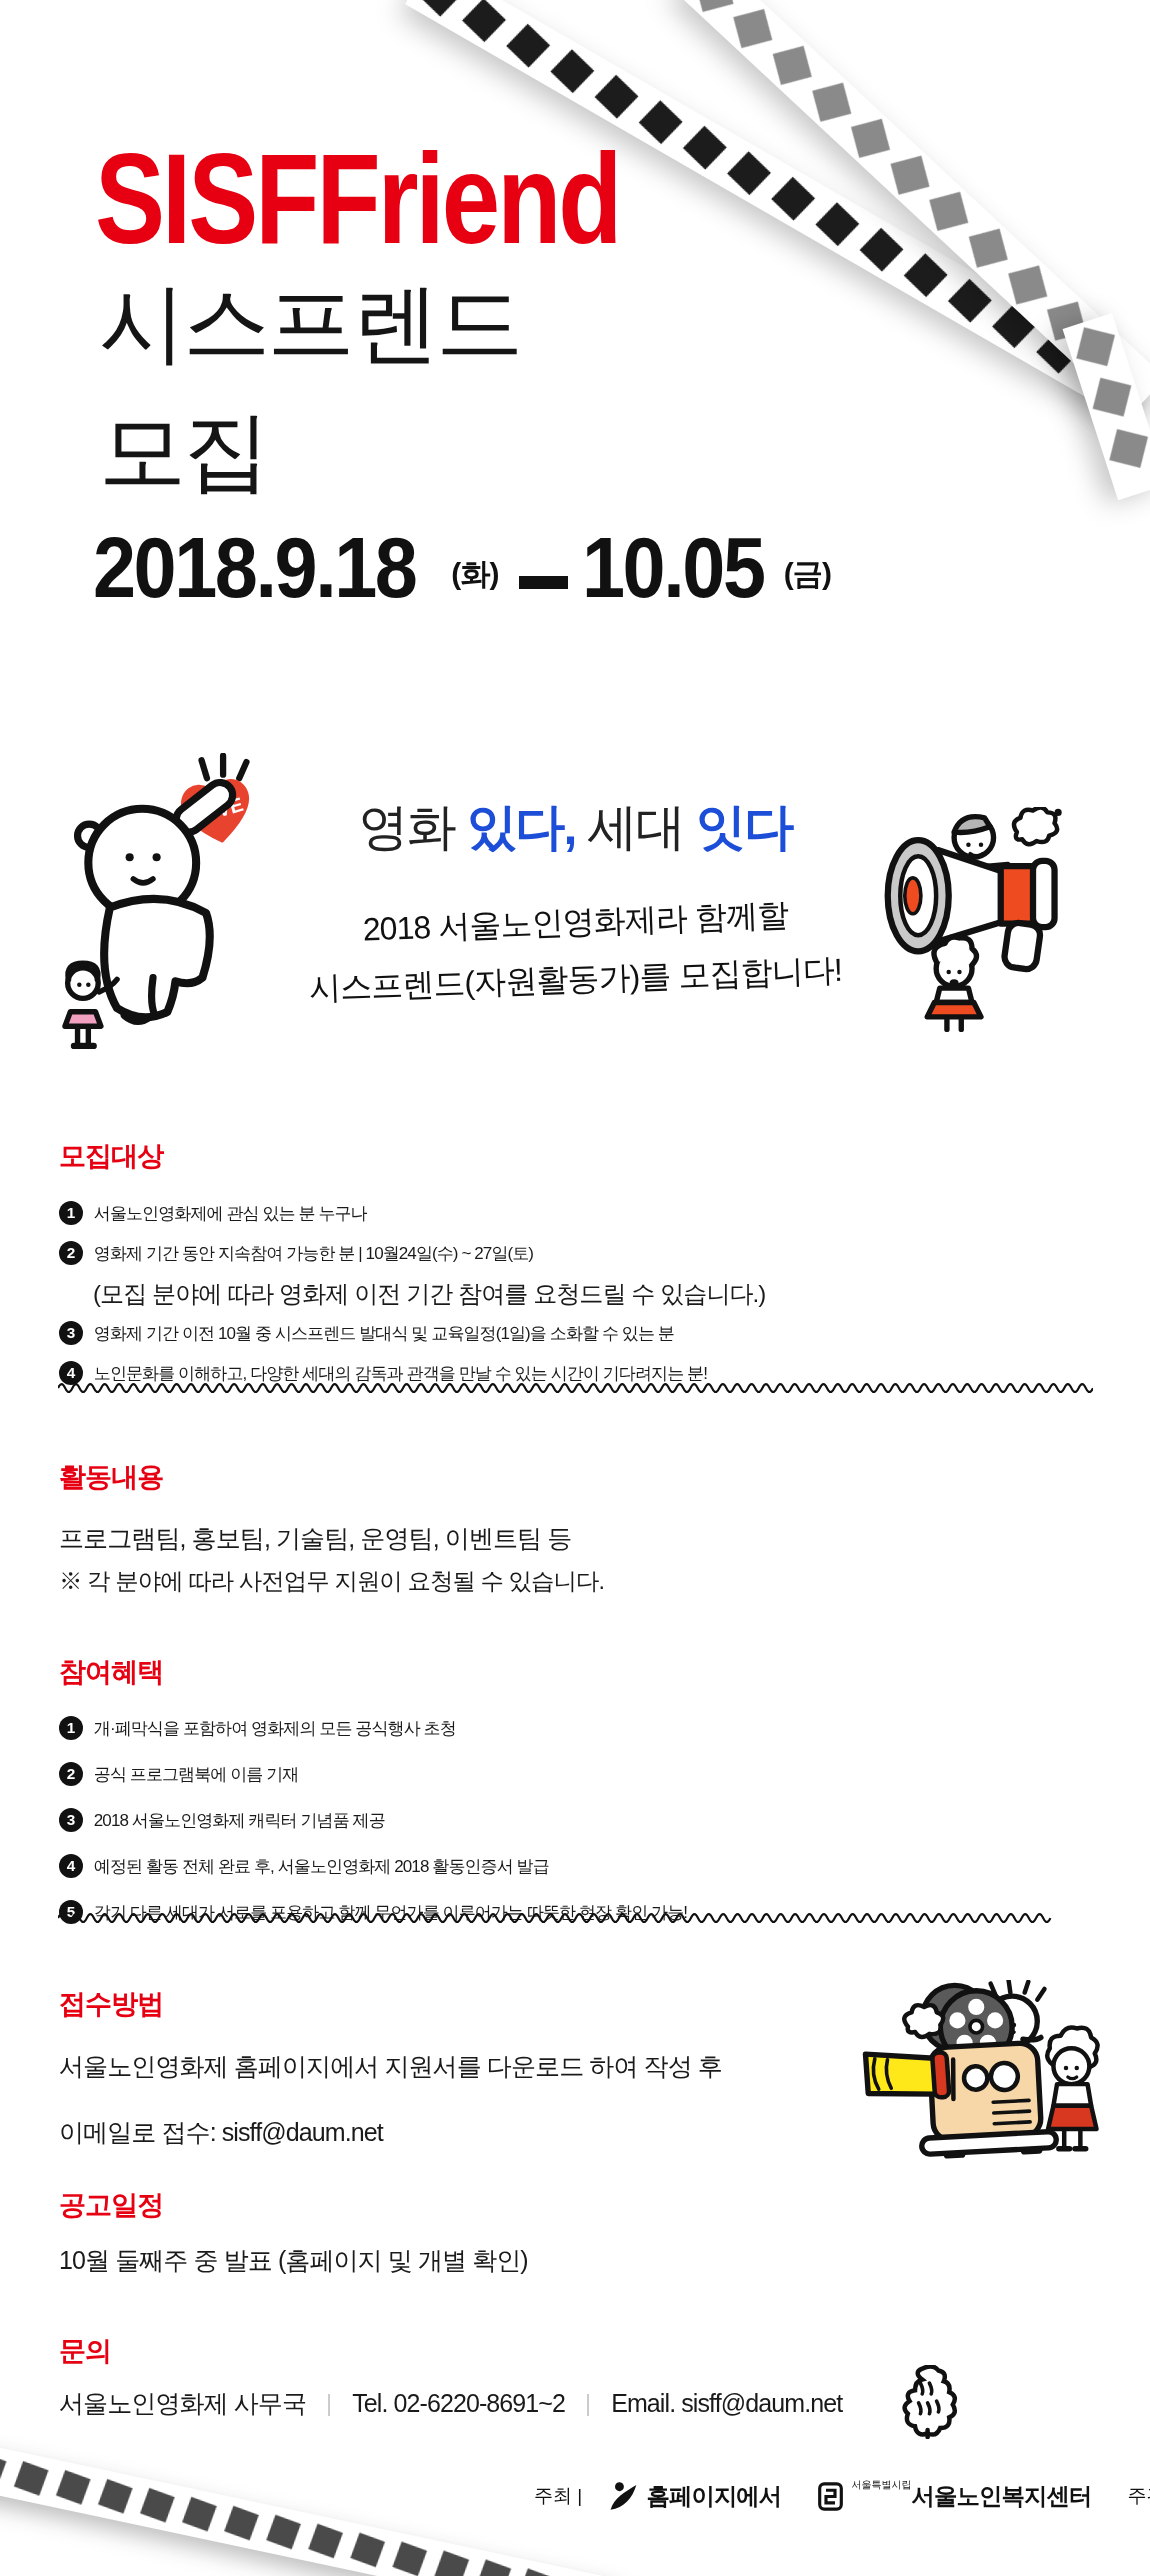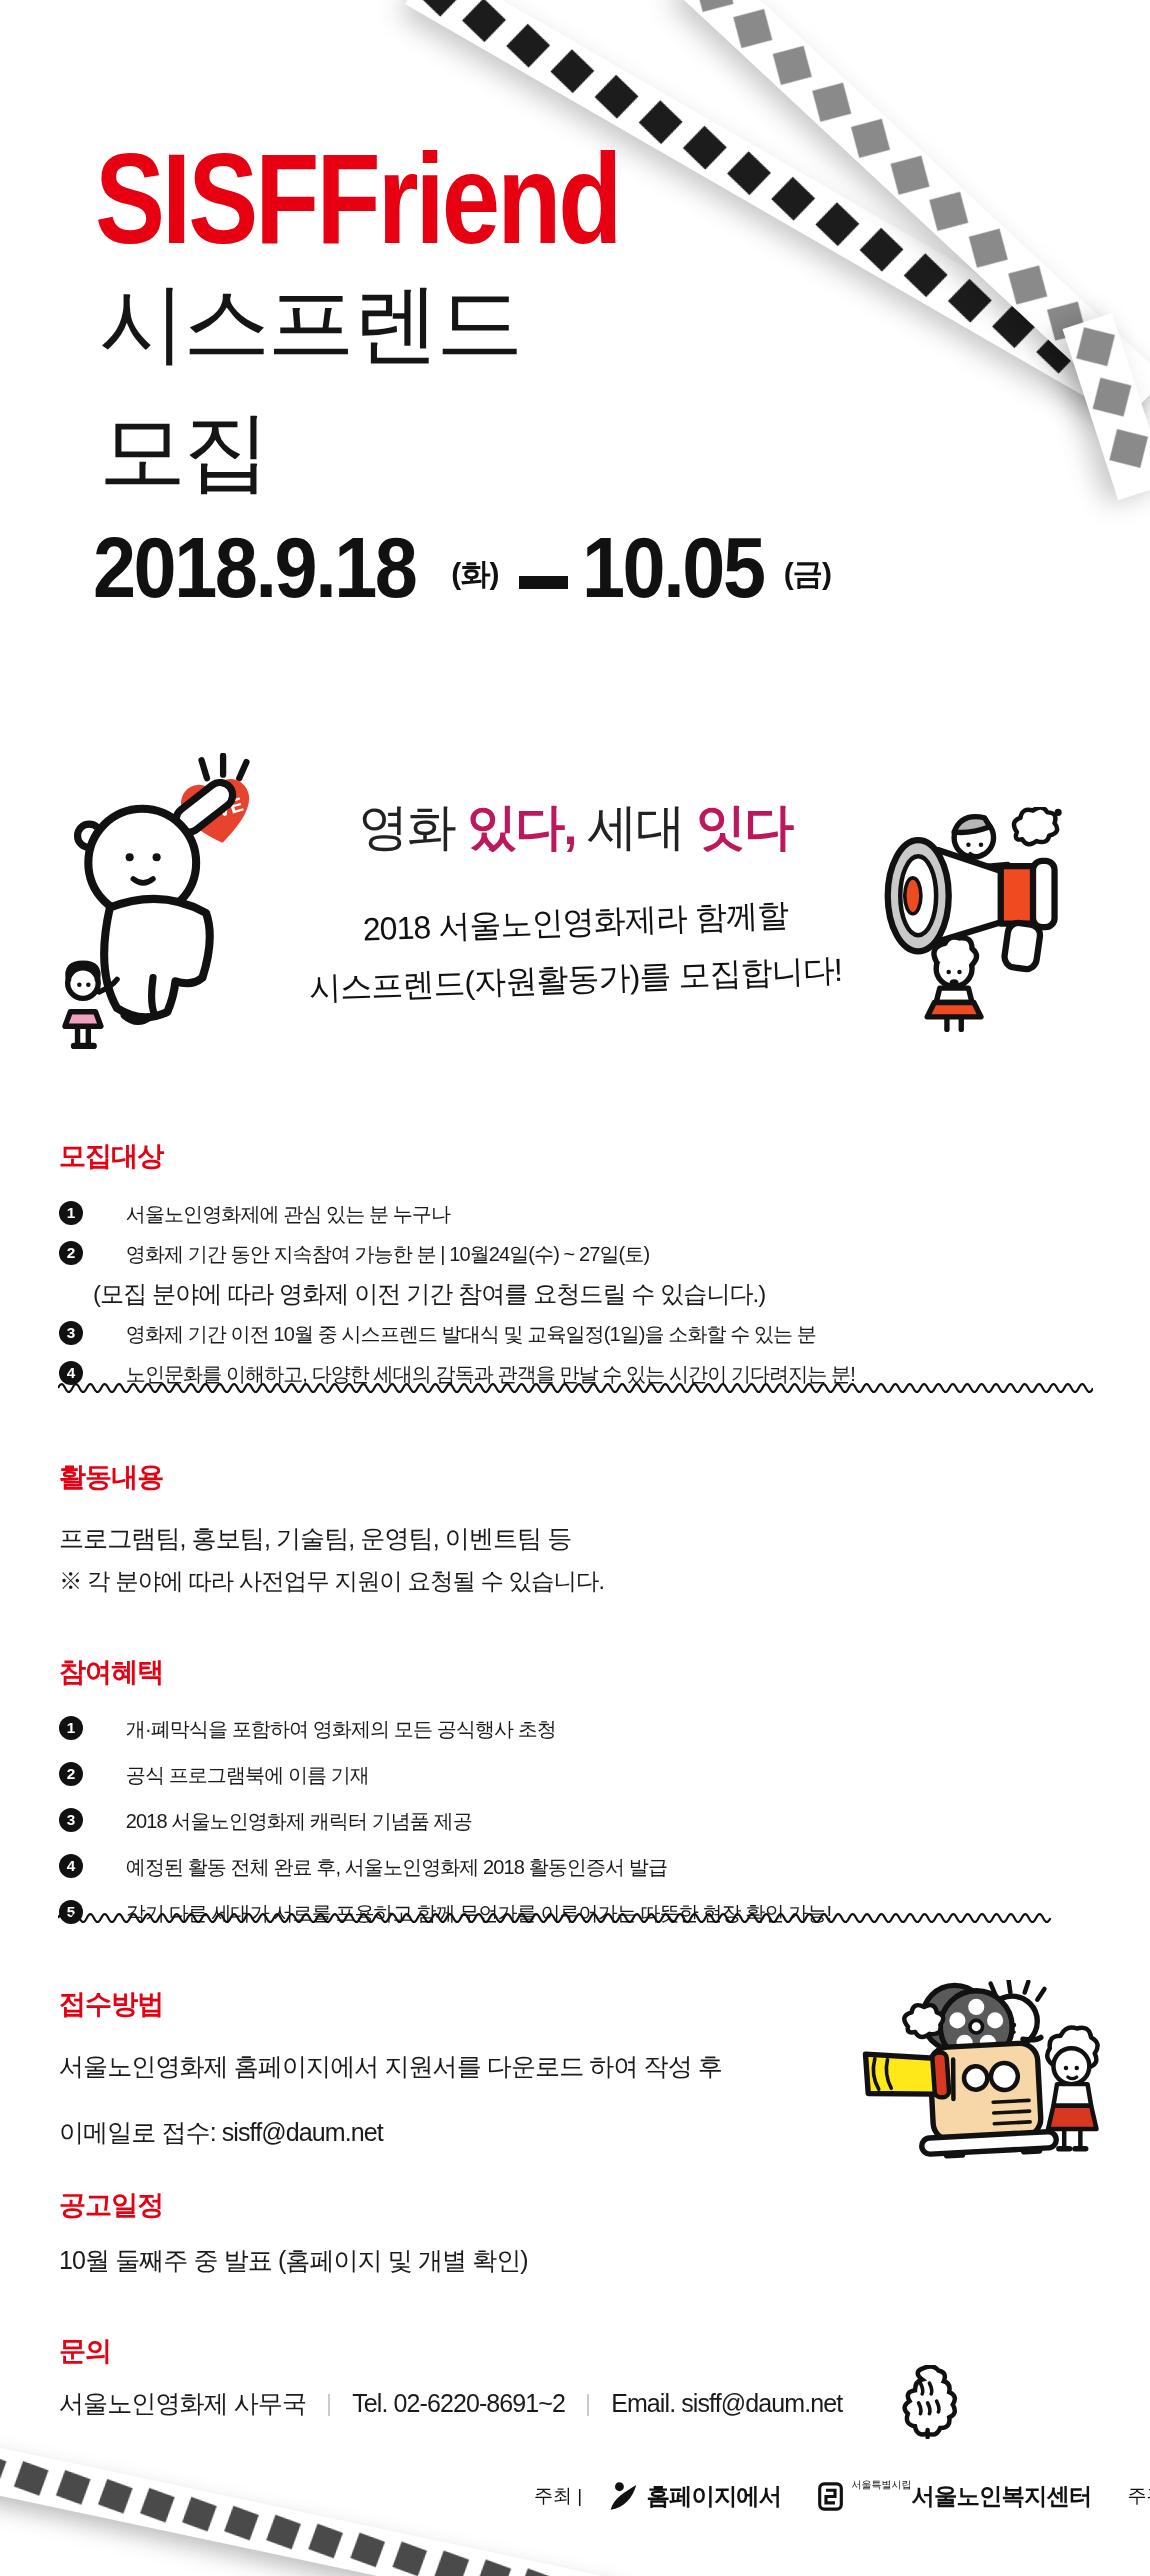--- a/index.html
+++ b/index.html
@@ -31,35 +31,35 @@
   .date-row{position:absolute;left:93px;top:524px;display:flex;align-items:center;
             white-space:nowrap;z-index:4;}
   .date-big{font-size:86px;font-weight:bold;letter-spacing:-2.7px;line-height:1;color:#111;
             transform:scaleX(.9);transform-origin:0 0;}
   .date-day{font-size:30px;font-weight:bold;color:#111;transform:translateY(7.2px);letter-spacing:-0.9px;}
   .date-dash{display:inline-block;width:49px;height:13.5px;background:#111;margin:31px 14.4px 0 20px;}
 
   
   .slogan{position:absolute;left:297px;top:794px;width:557px;text-align:center;z-index:4;}
   .slogan-head{font-size:50px;letter-spacing:-1.8px;white-space:nowrap;color:#222;font-weight:500;}
-  .slogan-head .hl{color:#be185d;font-weight:bold;}
+  .slogan-head .hl{color:#1d4ed8;font-weight:bold;}
   .slogan-sub{font-size:32px;color:#111;letter-spacing:-0.9px;transform:rotate(-2deg);}
   .slogan-sub.s1{margin-top:40px;}
   .slogan-sub.s2{margin-top:12.6px;}
 
   .illus{position:absolute;z-index:4;}
 
   
   .section{position:absolute;left:59px;z-index:4;}
   .sec-head{font-size:27px;font-weight:bold;color:#e60012;letter-spacing:-0.9px;}
   .line{font-size:25px;color:#1a1a1a;letter-spacing:-0.9px;white-space:nowrap;}
   .item{display:flex;align-items:flex-start;white-space:nowrap;}
   .bullet{flex:none;width:24px;height:24px;margin:7.2px 10.8px 0 0;background:#111;color:#fff;
           border-radius:50%;font-size:15.3px;font-weight:bold;line-height:24px;text-align:center;}
-  .itxt{font-size:20px;letter-spacing:-0.9px;line-height:41px;margin-left:32px;}
+  .itxt{font-size:17px;letter-spacing:-0.9px;line-height:41px;}
   .note{font-size:24px;letter-spacing:-0.9px;padding-left:34px;line-height:41px;}
   .remark{font-size:23.4px;letter-spacing:-0.9px;line-height:41px;}
   .wavy{position:absolute;z-index:4;}
   .sep{color:#c9c9c9;margin:0 20px;font-size:23.4px;}
 
   #sec-target{top:1138px;}
   #sec-target .sec-head{margin-bottom:20px;}
   #sec-target .itxt,#sec-target .note{line-height:40px;}
   #sec-activities{top:1459px;}
   #sec-activities .teams{margin-top:23.4px;line-height:41px;}

